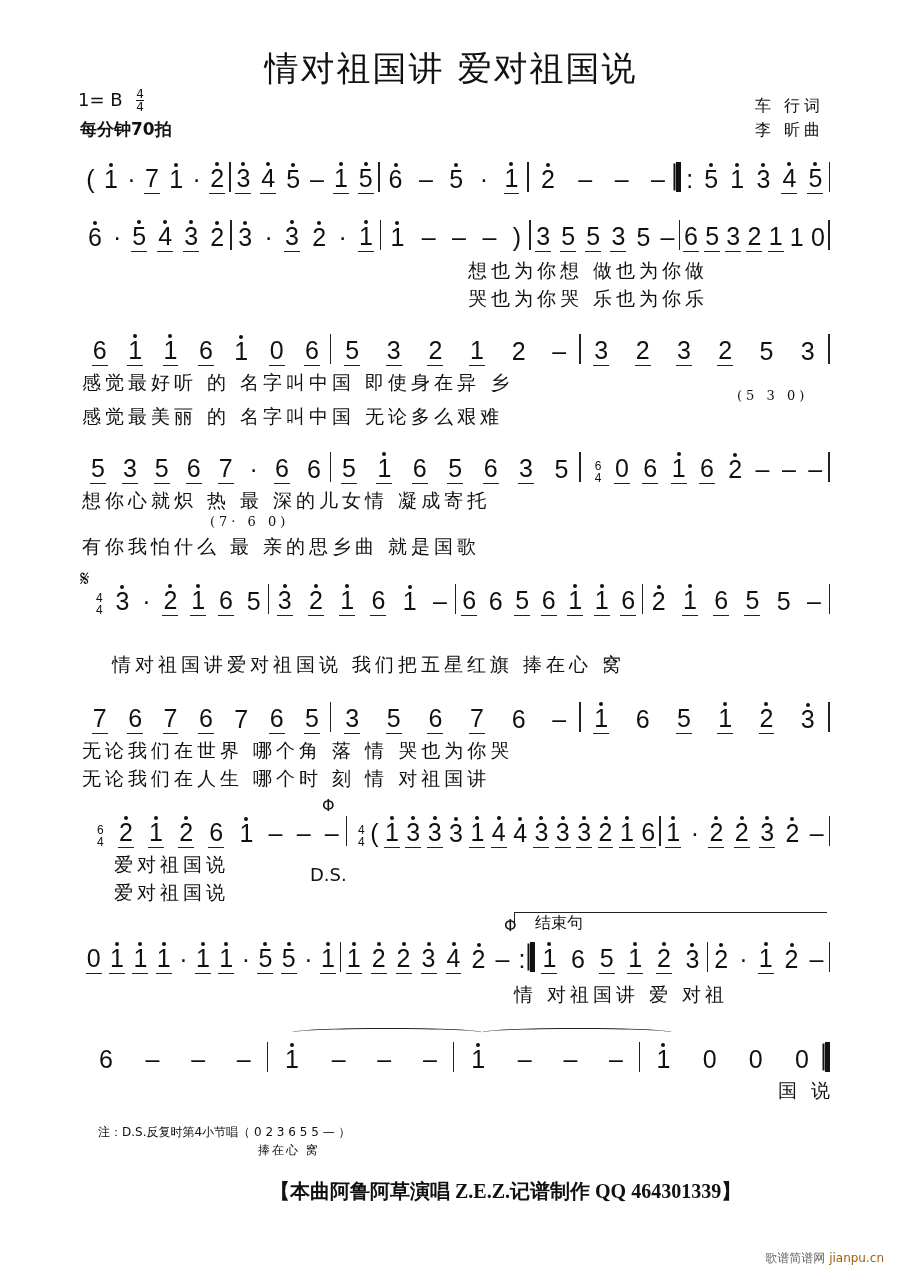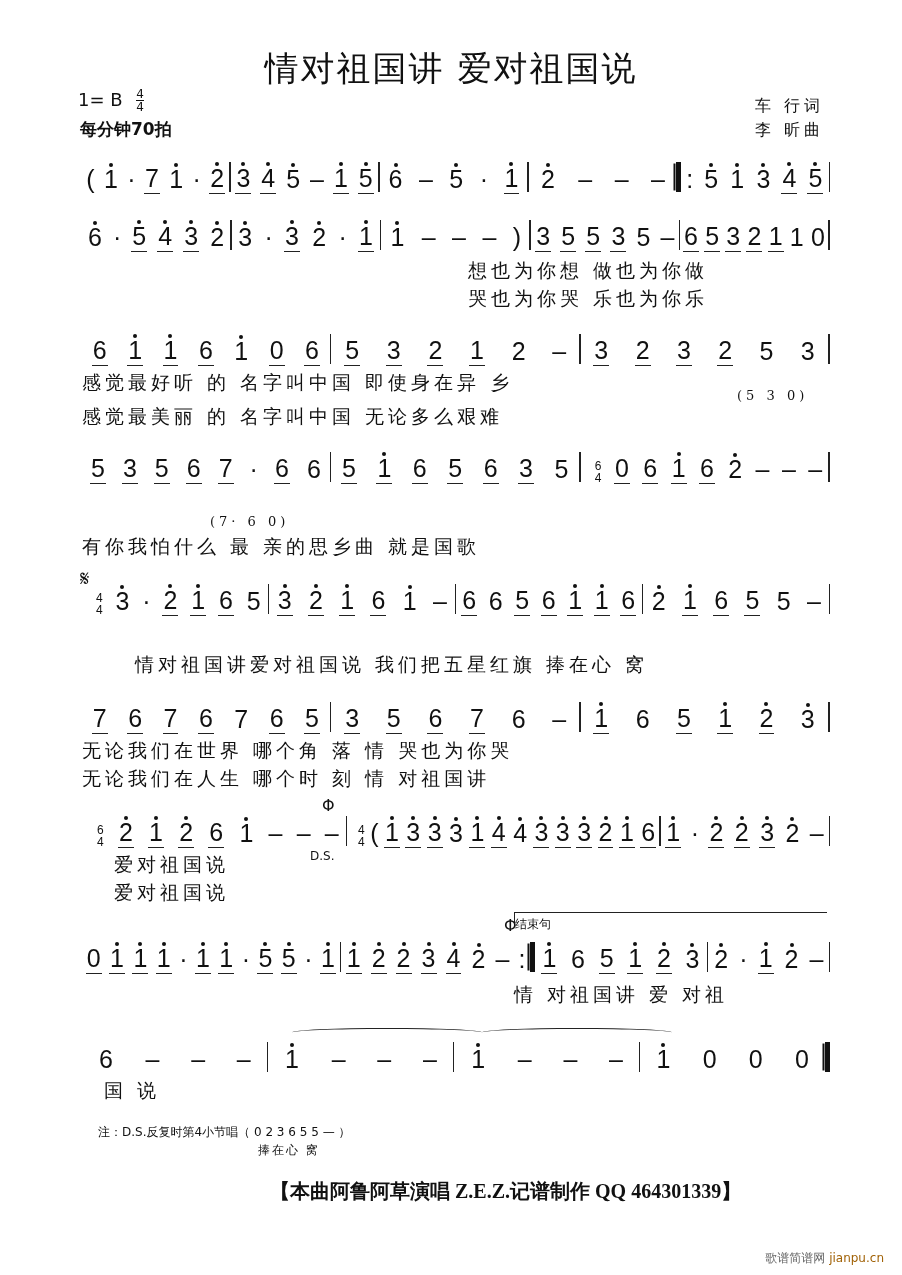--- a/index.html
+++ b/index.html
@@ -21,21 +21,21 @@
   .n.u{border-bottom:1.5px solid #222;}
   .lyr{position:absolute;left:0;width:100%;font-size:19px;font-family:"DejaVu Serif",serif;letter-spacing:4px;white-space:nowrap;}
   .small{font-size:13px;}
   .note-text{left:98px;top:1124px;font-size:12px;}
   .note-lyr{left:258px;top:1142px;font-size:12px;letter-spacing:2px;}
   .footer{left:270px;top:1178px;font-size:20px;font-weight:bold;font-family:Liberation Serif, serif;}
   .watermark{right:18px;top:1250px;font-size:12px;color:#666;}
   .watermark b{color:#a16207;font-weight:normal;}
   .tie{position:absolute;border-top:1.3px solid #222;border-radius:50% 50% 0 0;height:8px;}
   .ending{left:514px;top:912px;width:312px;height:14px;border-top:1px solid #222;border-left:1px solid #222;}
-  .ending span{font-size:12px;margin-left:0;}
+  .ending span{font-size:16px;margin-left:20px;}
   .mark{font-size:22px;}
 </style>
 </head>
 <body>
 
 <div class="abs title">情对祖国讲  爱对祖国说</div>
 <div class="abs key">
   <span>1= B</span>
   <span class="ts"><span>4</span><span style="border-top:1px solid #111">4</span></span>
 </div>
@@ -210,20 +210,21 @@
         <span class="n u">6</span>
         <span class="n hi u">1</span>
         <span class="n u">6</span>
         <span class="n hi">2</span>
         <span>–</span>
         <span>–</span>
         <span>–</span>
       </div>
     <div class="bar"></div>
   </div>
+  <div class="lyr" style="top:40px;">想你心就炽  热  最  深的儿女情     凝成寄托</div>
   <div class="lyr small" style="top:66px;left:128px;">(7· 6  0)</div>
   <div class="lyr" style="top:86px;">有你我怕什么    最  亲的思乡曲     就是国歌</div>
 </div>
 
 <div class="abs row" style="top:580px;height:100px;">
   <div class="notes">
     <div class="measure">
         <span class="ts">4<br>4</span>
         <span class="n hi">3</span>
         <span>·</span>
@@ -256,21 +257,21 @@
         <span class="n hi">2</span>
         <span class="n hi u">1</span>
         <span class="n u">6</span>
         <span class="n u">5</span>
         <span class="n">5</span>
         <span>–</span>
       </div>
     <div class="bar"></div>
   </div>
   <div class="abs mark" style="left:-2px;top:-14px;">𝄋</div>
-  <div class="lyr" style="top:72px;left:30px;margin-left:23px;">情对祖国讲爱对祖国说  我们把五星红旗 捧在心  窝</div>
+  <div class="lyr" style="top:72px;left:30px;">情对祖国讲爱对祖国说  我们把五星红旗 捧在心  窝</div>
 </div>
 
 <div class="abs row" style="top:698px;height:90px;">
   <div class="notes">
     <div class="measure">
         <span class="n u">7</span>
         <span class="n u">6</span>
         <span class="n u">7</span>
         <span class="n u">6</span>
         <span class="n">7</span>
@@ -338,21 +339,21 @@
         <span>·</span>
         <span class="n hi u">2</span>
         <span class="n hi u">2</span>
         <span class="n hi u">3</span>
         <span class="n hi">2</span>
         <span>–</span>
       </div>
     <div class="bar"></div>
   </div>
   <div class="abs" style="left:240px;top:-16px;font-size:16px;">Φ</div>
-  <div class="abs" style="left:228px;top:37px;font-size:12px;">D.S.</div>
+  <div class="abs" style="left:228px;top:52px;font-size:18px;">D.S.</div>
   <div class="lyr" style="top:40px;left:32px;">爱对祖国说</div>
   <div class="lyr" style="top:68px;left:32px;">爱对祖国说</div>
 </div>
 
 <div class="abs ending"><span>结束句</span></div>
 <div class="abs row" style="top:938px;height:70px;">
   <div class="notes">
     <div class="measure" style="flex:1.5">
         <span class="n u">0</span>
         <span class="n hi u">1</span>
@@ -427,21 +428,21 @@
       </div>
     <div class="bar"></div>
     <div class="measure">
         <span class="n hi">1</span>
         <span class="n">0</span>
         <span class="n">0</span>
         <span class="n">0</span>
       </div>
     <div class="dbl"></div>
   </div>
-  <div class="lyr" style="top:40px;left:22px;">国         说</div>
+  <div class="lyr" style="top:40px;left:4px;text-align:right;">国         说</div>
 </div>
 
 <div class="abs note-text">注：D.S.反复时第4小节唱（ 0 2 3 6 5  5 — ）</div>
 <div class="abs note-lyr">捧在心  窝</div>
 
 <div class="abs footer">【本曲阿鲁阿草演唱   Z.E.Z.记谱制作   QQ 464301339】</div>
 
 <div class="abs watermark"><span>歌谱简谱网</span> <b>jianpu.cn</b></div>
 
 </body></html>

